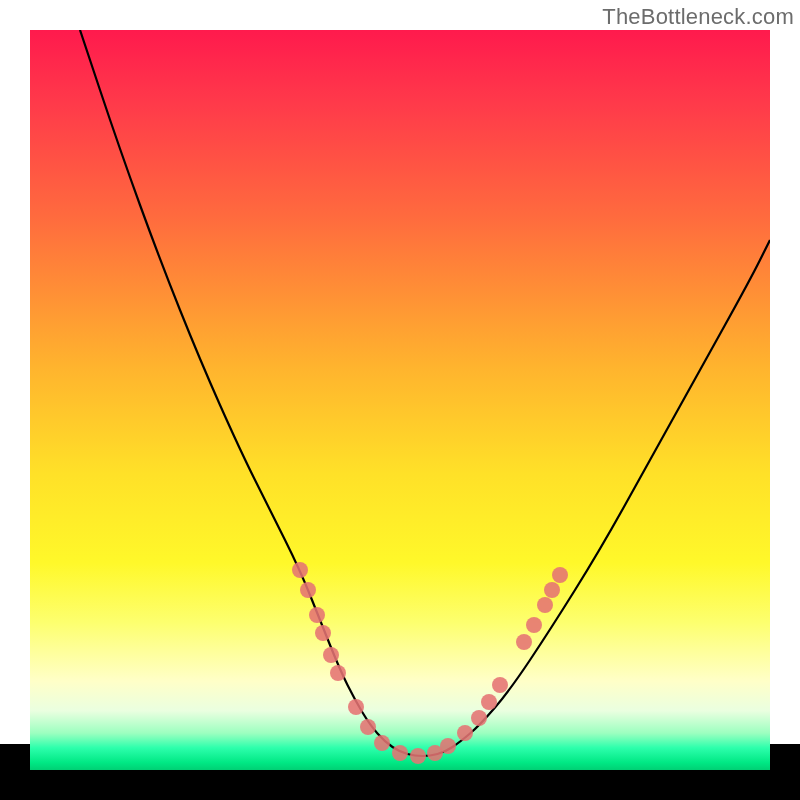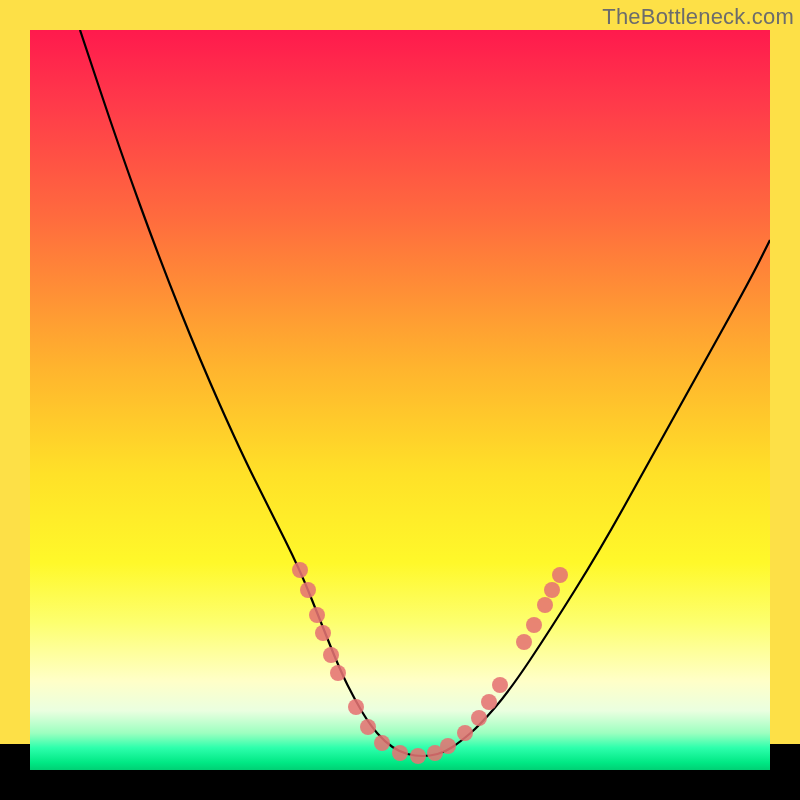--- a/index.html
+++ b/index.html
@@ -10,21 +10,21 @@
     background: #000;
     overflow: hidden;
     font-family: Arial, Helvetica, sans-serif;
   }
   .frame {
     position: absolute;
     left: 0;
     top: 0;
     width: 800px;
     height: 744px;
-    background: #fde047;
+    background: #ffffff;
   }
   .plot {
     position: absolute;
     left: 30px;
     top: 30px;
     width: 740px;
     height: 740px;
     overflow: hidden;
   }
   .gradient-bg {

